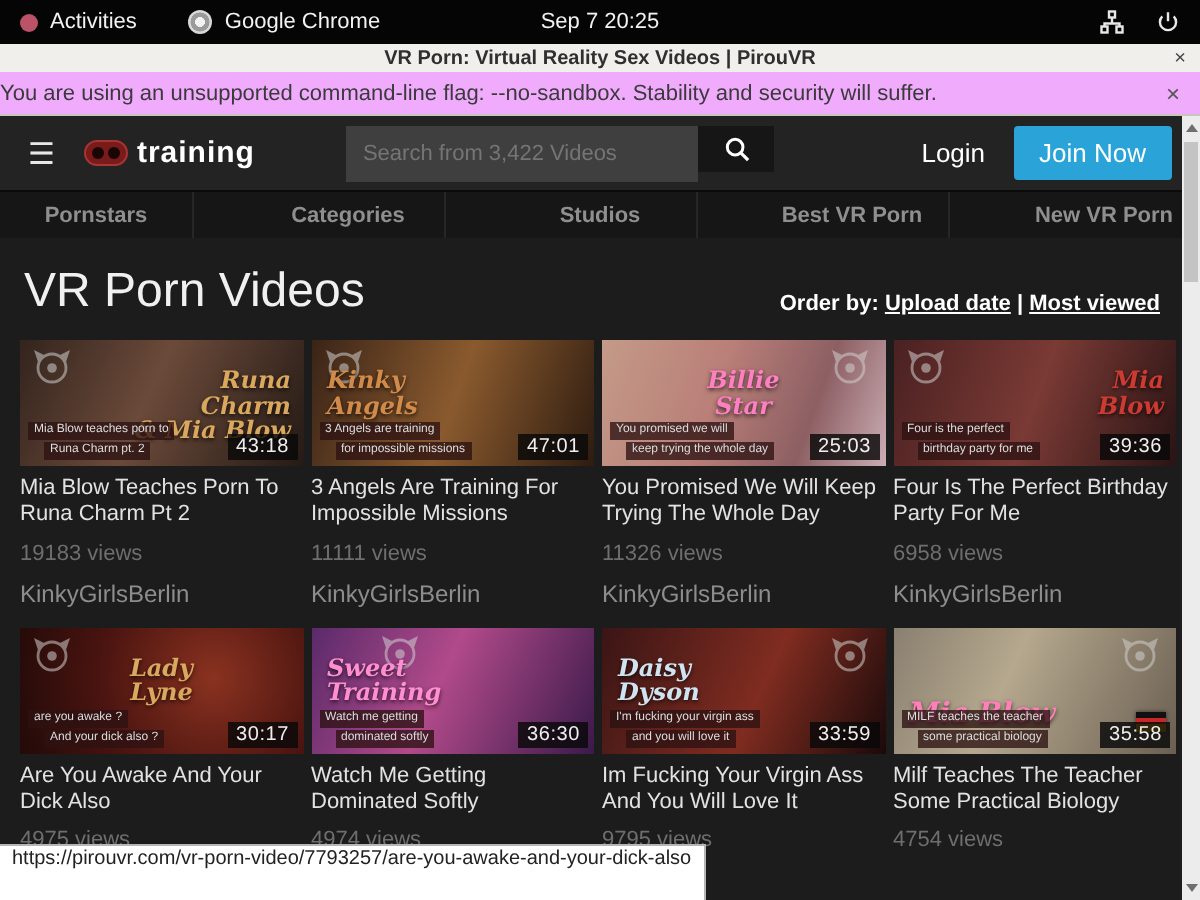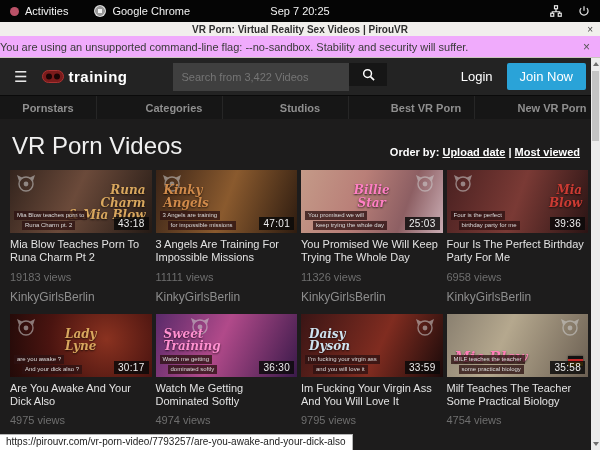--- a/index.html
+++ b/index.html
@@ -77,21 +77,21 @@
   .cat { position:absolute; opacity:.55; }
   .cat-tl { left:6px; top:4px; } .cat-tr { right:8px; top:4px; } .cat-tc { left:34px; top:3px; }
   .flag { display:none; position:absolute; right:5px; top:42px; width:15px; height:10px;
           box-shadow:0 0 2px rgba(0,0,0,.6); }
   .flag div { height:33.3%; } .flag .f1{background:#111;} .flag .f2{background:#c62828;} .flag .f3{background:#e0a800;}
   .vtitle { color:#e2e2e2; font-size:11px; line-height:1.2; margin-top:5px; font-weight:normal; }
   .vviews { color:#6e6e6e; font-size:11px; margin-top:6px; }
   .vchannel { color:#8d8d8d; font-size:12px; margin-top:7px; }
 
   
-  .statusbar { position:fixed; left:0; bottom:0; height:16px; background:#fff;
+  .statusbar { position:fixed; left:0; bottom:0; height:28px; background:#fff;
                border:1px solid #b5b5b5; border-left:0; border-bottom:0; color:#222;
                font-size:10px; line-height:14px; padding:0 6px; z-index:40; white-space:nowrap; }
 
   
   .scrollbar { position:fixed; right:0; top:58px; bottom:0; width:9px; background:#ececec; z-index:30; }
   .sb-thumb { position:absolute; top:13px; left:1px; right:1px; height:70px; background:#c4c4c4; }
   .sb-up, .sb-down { position:absolute; left:0; right:0; height:12px; display:flex;
                      align-items:center; justify-content:center; }
   .sb-up { top:0; } .sb-down { bottom:0; }
   .tri-up { width:0; height:0; border-left:3px solid transparent; border-right:3px solid transparent;

